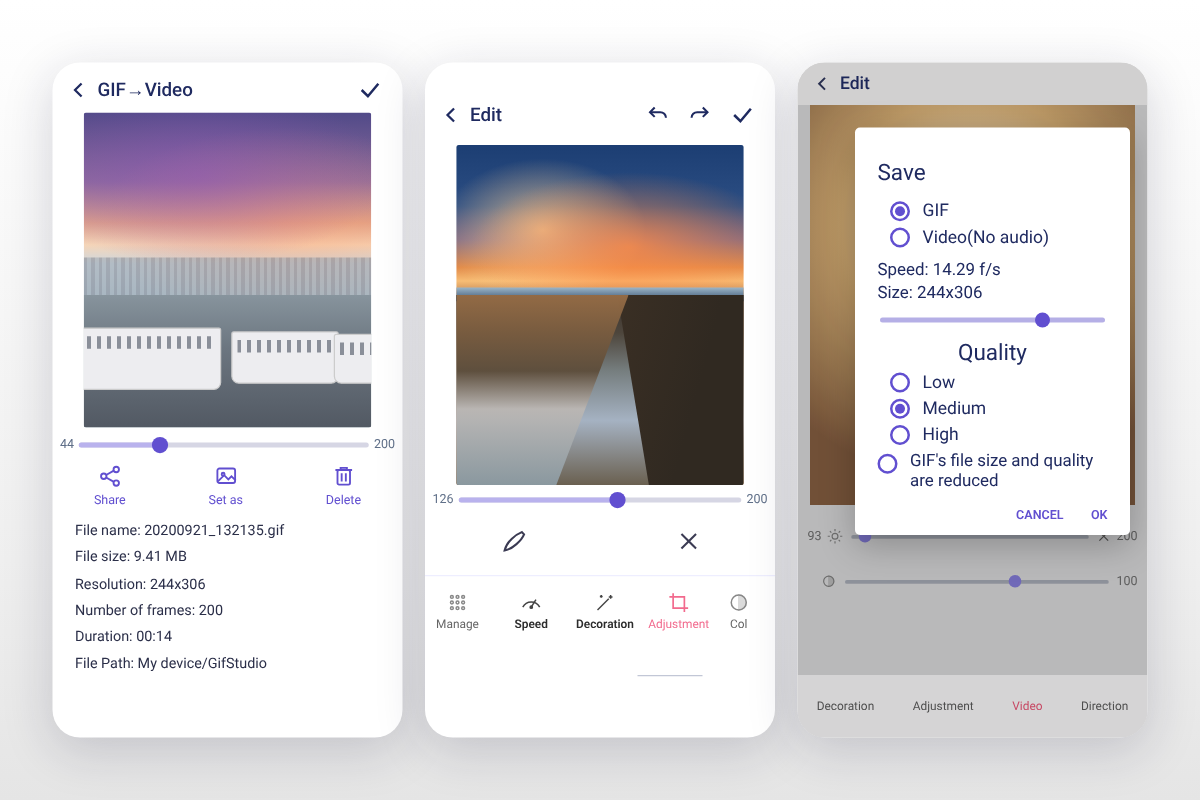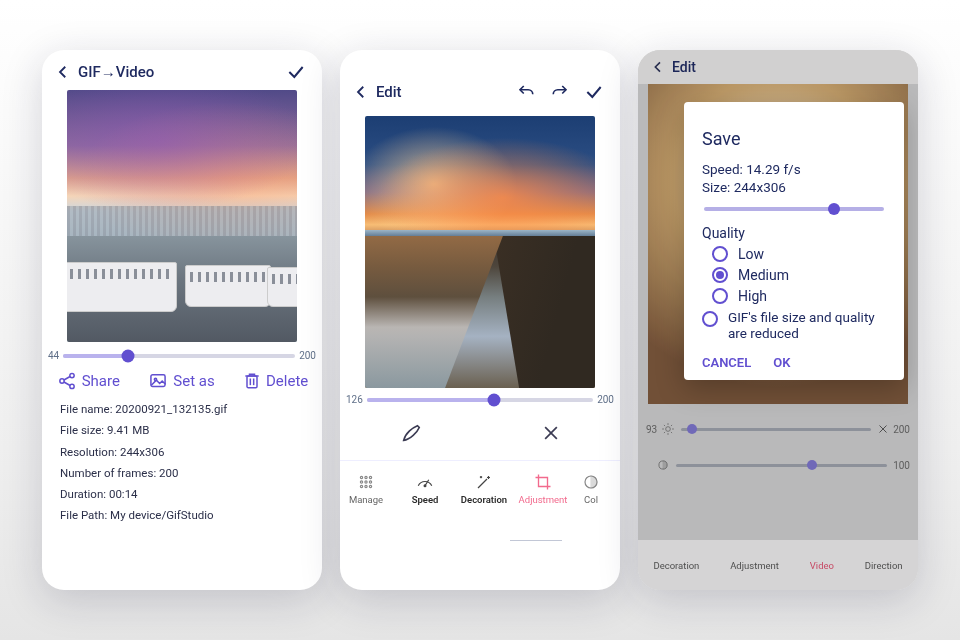--- a/index.html
+++ b/index.html
@@ -55,21 +55,21 @@
   .b1{left:-10px;width:120px;}
   .b2{left:118px;width:86px;bottom:14%;height:42px;}
   .b3{right:-6px;width:36px;bottom:14%;height:40px;}
 
   .slider-row{display:flex;align-items:center;gap:4px;padding:0 14px;margin-top:2px;font-size:10px;color:var(--grey);}
   .slider-row.out{padding:0 6px;}
   .slider{flex:1;height:4px;border-radius:4px;background:#d6d6e4;position:relative;}
   .slider .fill{position:absolute;left:0;top:0;bottom:0;background:var(--accent-light);border-radius:4px;}
   .slider .thumb{position:absolute;top:50%;width:13px;height:13px;border-radius:50%;background:var(--accent);transform:translate(-50%,-50%);}
   .actions{display:flex;justify-content:space-around;margin:10px 0 6px;}
-  .act{display:flex;align-items:center;gap:4px;color:var(--accent);font-size:15px;}
+  .act{display:flex;flex-direction:column;align-items:center;gap:4px;color:var(--accent);font-size:10px;}
   .meta{padding:2px 18px;font-size:11.5px;color:#2b2f49;line-height:1.85;}
 
   
   .preview2{width:230px;height:272px;margin:6px auto 4px;border-radius:2px;overflow:hidden;position:relative;}
   .sky2{position:absolute;inset:0;
     background:
       radial-gradient(ellipse 100% 40% at 60% 30%, rgba(255,140,70,.8), transparent 55%),
       radial-gradient(ellipse 60% 35% at 30% 25%, rgba(255,210,150,.8), transparent 60%),
       linear-gradient(180deg,#1c3e73 0%,#2c4e83 18%,#7d6884 28%,#e28b49 36%,#f7bd75 40%,#c08455 44%);
   }
@@ -117,22 +117,22 @@
     box-shadow:0 8px 28px rgba(0,0,0,.25);color:var(--text);margin-left:32px;
   }
   .dlg-title{font-size:18px;margin:0 0 12px;}
   .radio-row{display:flex;align-items:center;gap:10px;font-size:14px;margin:5px 0;}
   .radio{width:16px;height:16px;border:2px solid var(--accent);border-radius:50%;display:inline-flex;align-items:center;justify-content:center;}
   .radio.sel::after{content:"";width:8px;height:8px;border-radius:50%;background:var(--accent);}
   .kv{font-size:13.5px;margin-top:10px;}
   .dlg-slider{margin:12px 2px 6px;position:relative;}
   .dlg-slider .track{height:4px;border-radius:4px;background:#b5afe6;}
   .dlg-slider .thumb{position:absolute;top:50%;left:72%;width:12px;height:12px;border-radius:50%;background:var(--accent);transform:translate(-50%,-50%);}
-  .section-h{font-size:14px;margin:14px 0 4px;}
-  .dlg-actions{display:flex;gap:22px;margin-top:14px;font-size:13px;font-weight:600;color:var(--accent);}
+  .section-h{font-size:18px;margin:14px 0 4px;text-align:center;}
+  .dlg-actions{display:flex;justify-content:flex-end;gap:22px;margin-top:14px;font-size:10px;font-weight:600;color:var(--accent);}
   .compress-row{display:flex;gap:10px;align-items:flex-start;font-size:13.5px;margin-top:4px;}
   .compress-row .radio{margin-top:2px;flex-shrink:0;}
 
   svg{display:block;}
 </style>
 </head>
 <body>
 
 <div class="card">
   <div class="topbar">
@@ -392,20 +392,28 @@
     <div class="ft">
         <span>Direction</span>
       </div>
   </div>
 
   <div class="dim"></div>
 
   <div class="dialog">
     <div class="dlg-title">Save</div>
 
+    <div class="radio-row" style="margin-left:10px">
+      <span class="radio sel"></span>
+      <span>GIF</span>
+    </div>
+    <div class="radio-row" style="margin-left:10px">
+      <span class="radio"></span>
+      <span>Video(No audio)</span>
+    </div>
 
     <div class="kv">
       <span>Speed</span>: <span>14.29 f/s</span>
     </div>
     <div class="kv" style="margin-top:2px">
       <span>Size</span>: <span>244x306</span>
     </div>
 
     <div class="dlg-slider">
       <div class="track"></div>

